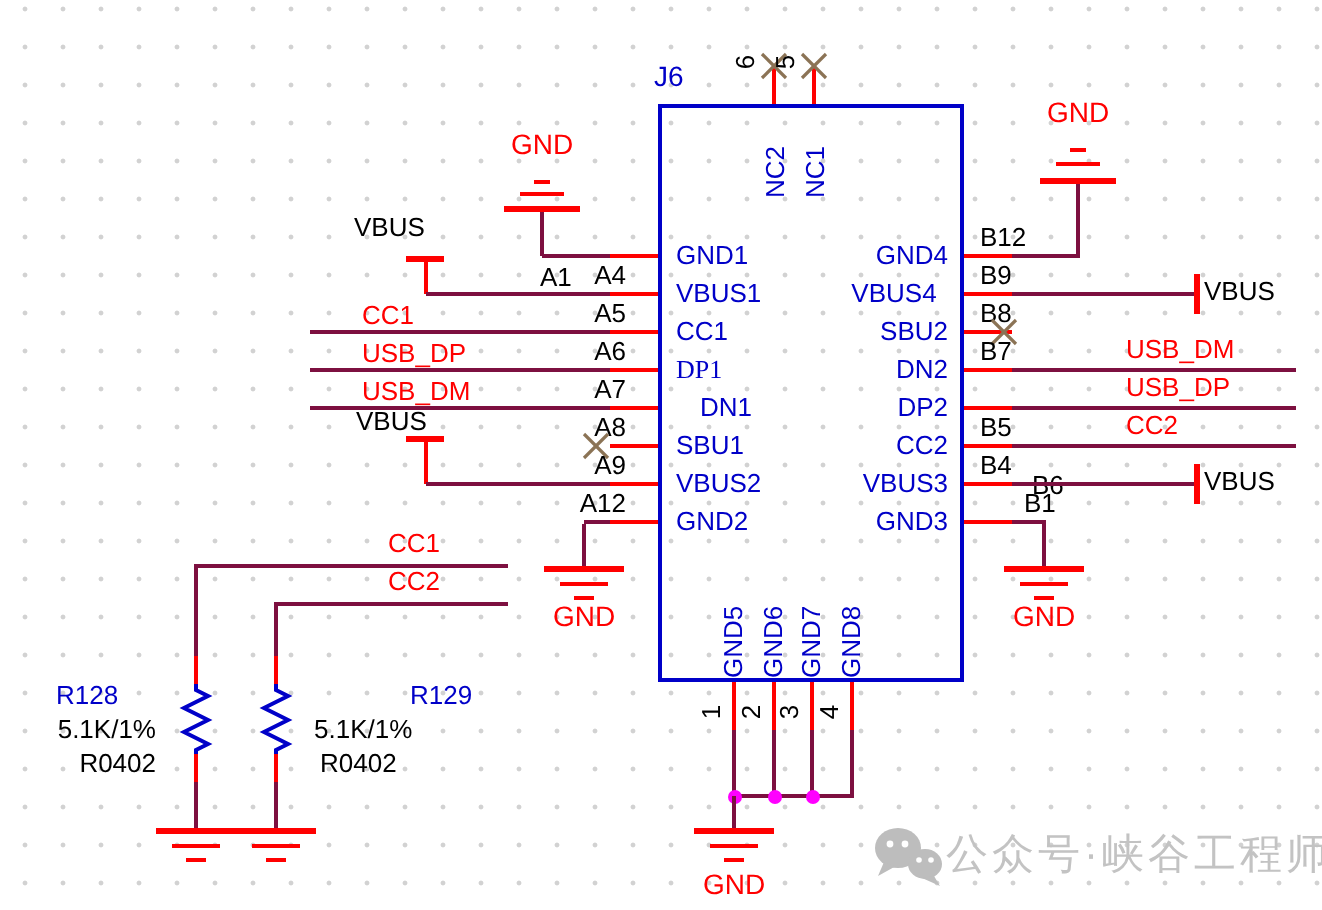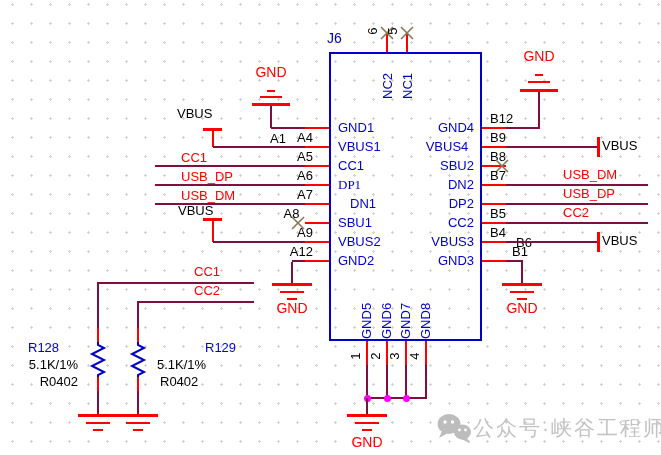--- a/index.html
+++ b/index.html
@@ -74,21 +74,21 @@
     <div class="t blk" style="left:270px;top:169px;width:43px;text-align:right;">A6</div>
     <div class="pin" style="left:305px;top:184px;width:24px;height:2px;"></div>
     <div class="t blue" style="left:338px;top:178px;font-family:Liberation Serif, serif;">DP1</div>
   </div>
   <div class="grp">
     <div class="t blk" style="left:270px;top:188px;width:43px;text-align:right;">A7</div>
     <div class="pin" style="left:305px;top:203px;width:24px;height:2px;"></div>
     <div class="t blue" style="left:338px;top:197px;margin-left:12px;">DN1</div>
   </div>
   <div class="grp">
-    <div class="t blk" style="left:270px;top:207px;width:43px;text-align:center;">A8</div>
+    <div class="t blk" style="left:270px;top:207px;width:43px;text-align:right;">A8</div>
     <div class="pin" style="left:305px;top:222px;width:24px;height:2px;"></div>
     <div class="t blue" style="left:338px;top:216px;">SBU1</div>
     <svg style="position:absolute;left:291px;top:216px;" width="14" height="14">
       <line x1="1" y1="1" x2="13" y2="13" stroke="#8B7355" stroke-width="1.6"></line>
       <line x1="13" y1="1" x2="1" y2="13" stroke="#8B7355" stroke-width="1.6"></line>
     </svg>
   </div>
   <div class="grp">
     <div class="t blk" style="left:270px;top:226px;width:43px;text-align:right;">A9</div>
     <div class="pin" style="left:305px;top:241px;width:24px;height:2px;"></div>

